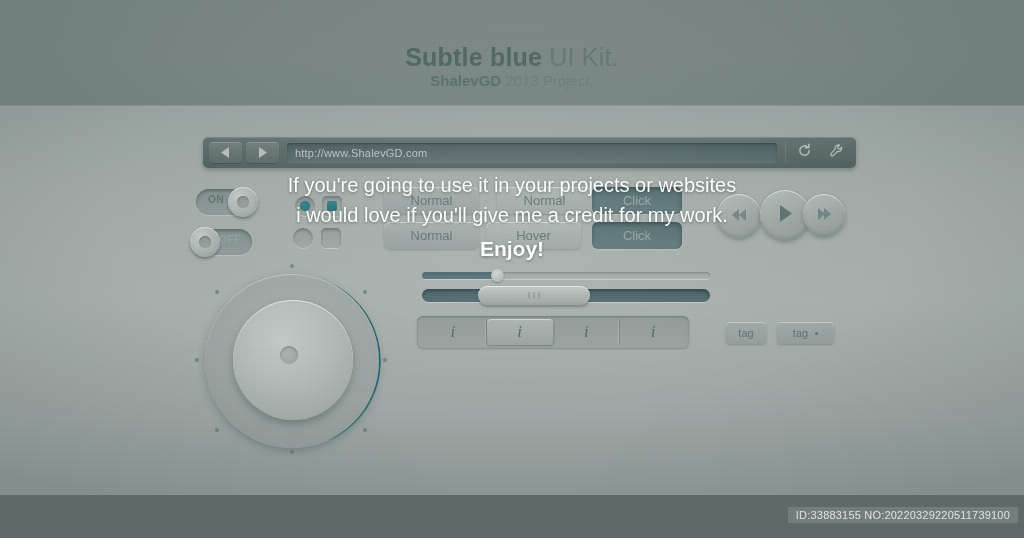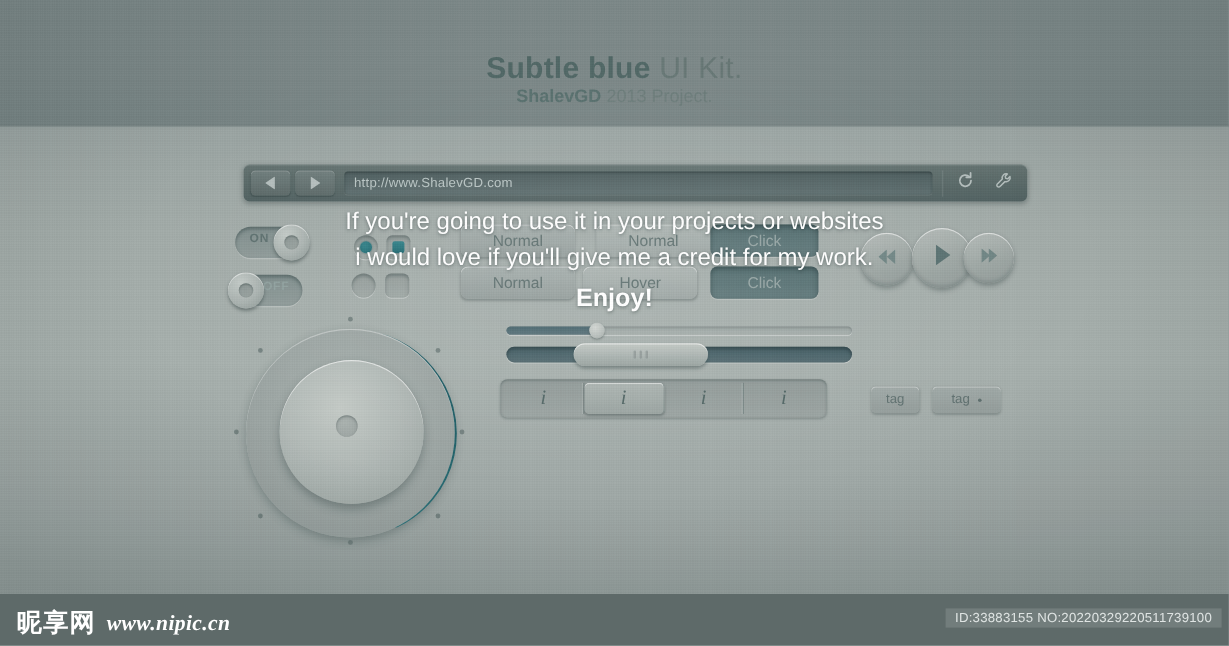--- a/index.html
+++ b/index.html
@@ -446,19 +446,15 @@
         </svg>
       </span>
       <span>© All rights reserved</span>
     </span>
   </div>
 
   <div class="vignette"></div>
   <div class="noise"></div>
 
   <div class="bottombar"></div>
-  <div class="wm">
-    <span class="wm-cn">昵享网</span>
-    <span class="wm-url">www.nipic.cn</span>
-  </div>
   <div class="idtag">ID:33883155 NO:20220329220511739100</div>
 
 </div>
 
 </body></html>

